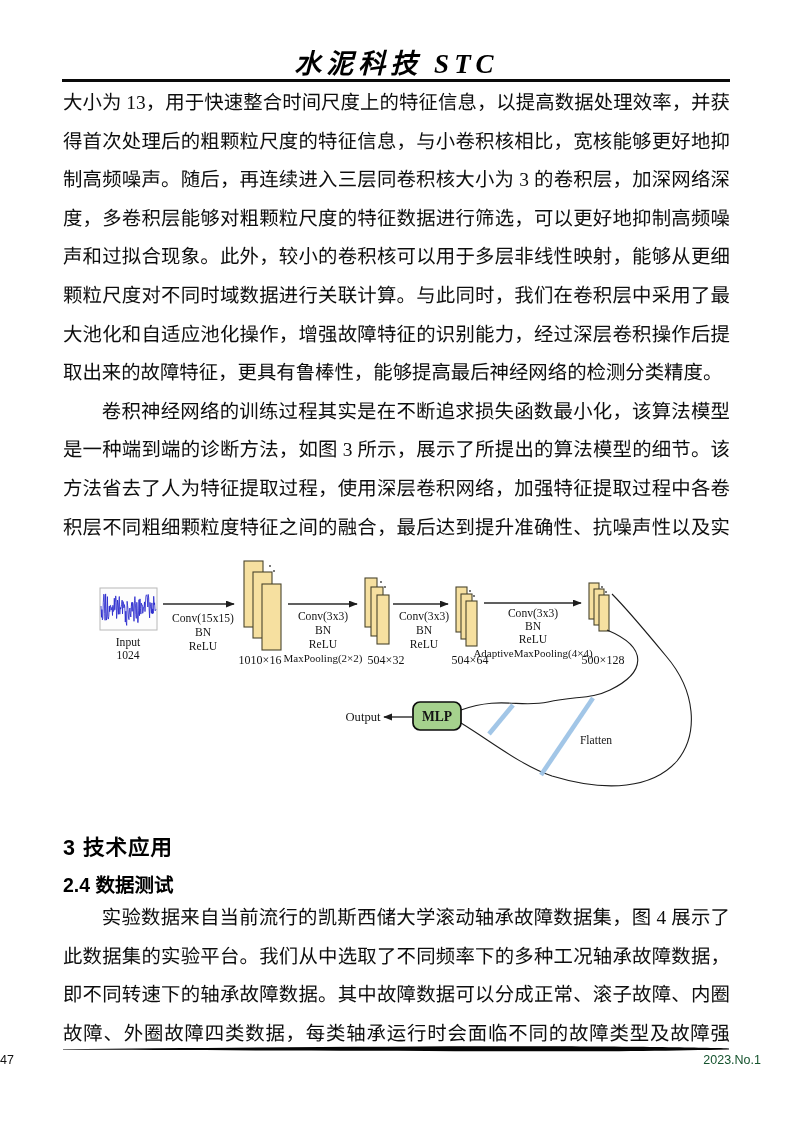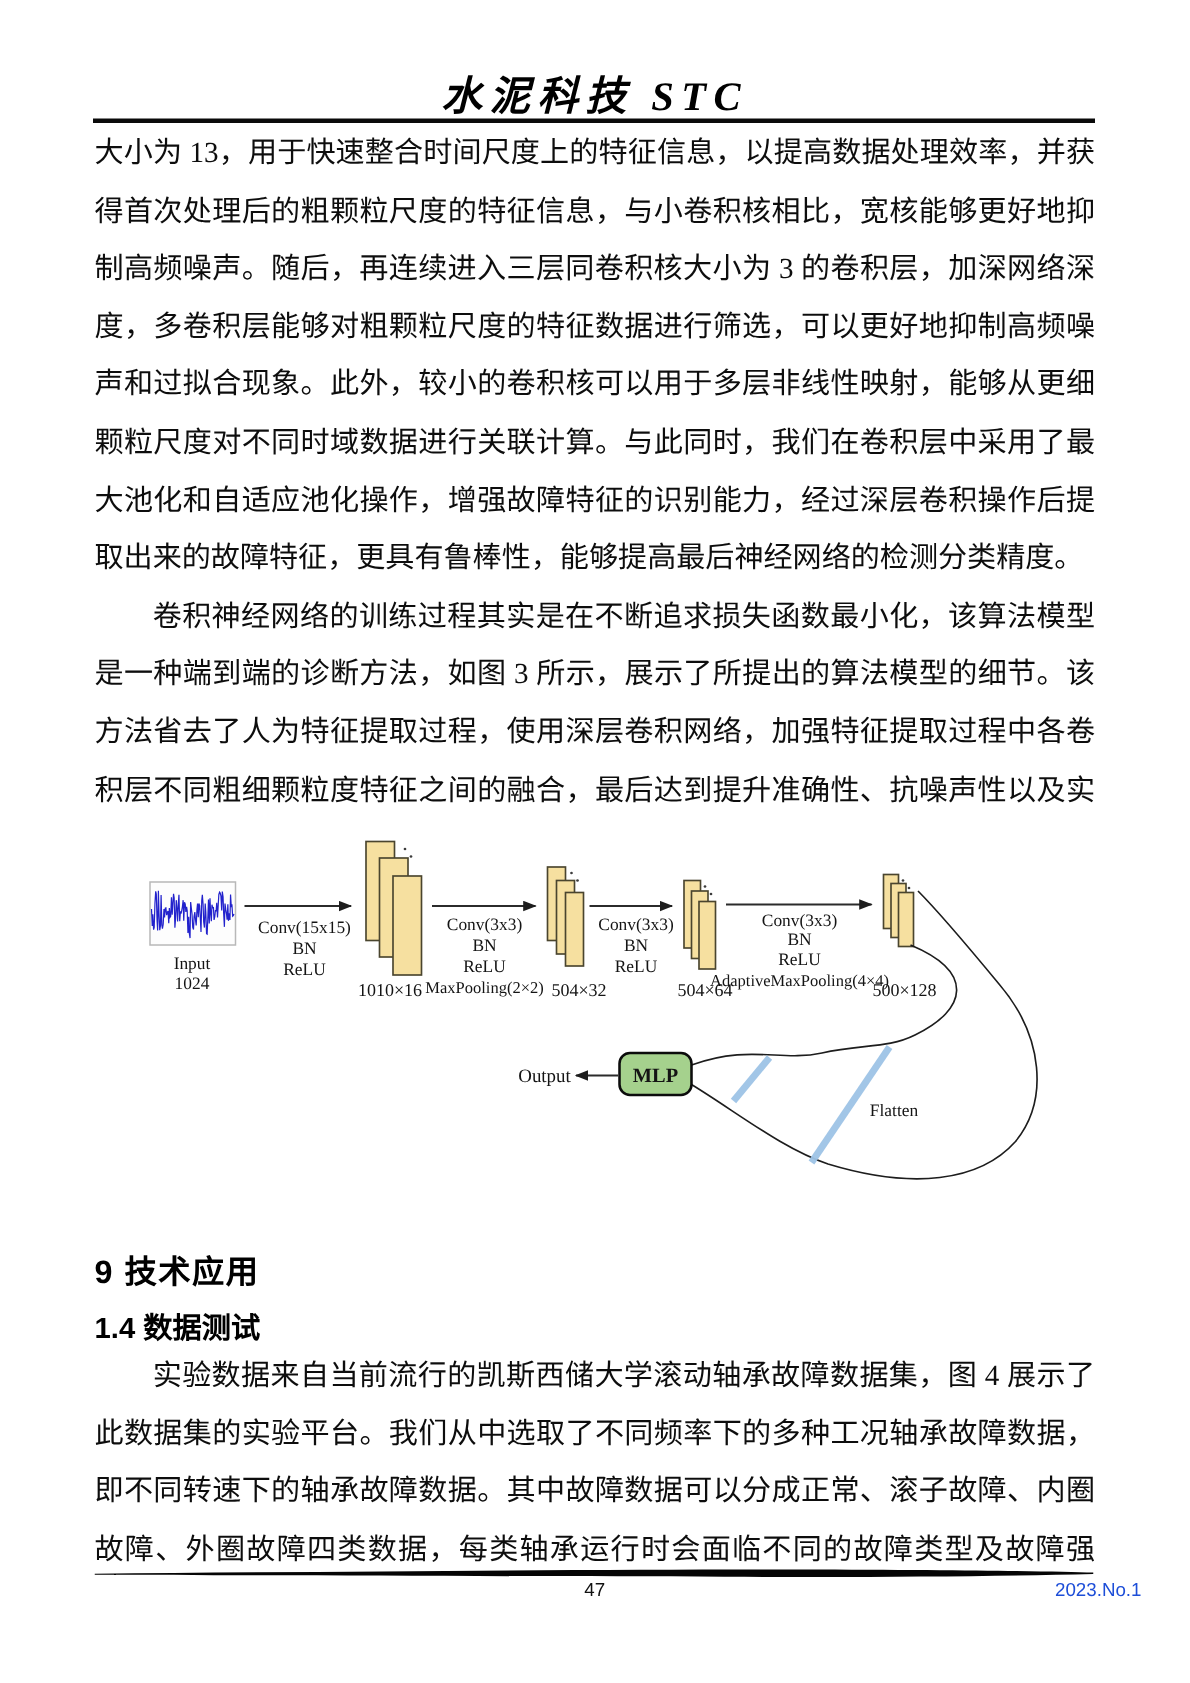--- a/index.html
+++ b/index.html
@@ -31,24 +31,24 @@
   .mlp-rect{stroke:#0c0c0c;stroke-width:1.7;}
   .sigbox{fill:#fdfdfd;stroke:#b8b8b8;stroke-width:1;}
   .sig{fill:none;stroke-width:0.8;}
   .dot{fill:#3c3c3c;}
   .fig-caption{position:absolute;left:0;top:801px;width:793px;text-align:center;
     font-size:15px;color:#101010;letter-spacing:1px;}
   .sec-h{position:absolute;left:63px;font-family:"Liberation Sans",sans-serif;font-weight:bold;color:#000;margin:0;}
   .h-main{top:830px;font-size:21.5px;letter-spacing:1px;}
   .h-sub{top:869px;font-size:19.5px;}
   .footer-rule-svg{position:absolute;left:63px;top:1046px;width:666px;height:7px;}
-  .page-num{position:absolute;left:0;top:1053px;width:793px;text-align:center;
+  .page-num{position:absolute;left:0;top:1053px;width:793px;
     font-family:"Liberation Sans",sans-serif;font-size:12.5px;color:#111;}
   .issue{position:absolute;right:64px;top:1053px;font-family:"Liberation Sans",sans-serif;
-    font-size:12.5px;color:#1d4ed8;}
+    font-size:12.5px;color:#14532d;}
 </style>
 </head>
 <body>
 
 <div class="page">
 
   <div class="journal-title">水泥科技 STC</div>
   <div class="header-rule"></div>
 
   <div class="textblock tb1">
@@ -140,22 +140,22 @@
     <line class="flatline" x1="541" y1="775" x2="593" y2="698" stroke="#9DC3E6"></line>
     <text class="flatlab" x="596" y="744">Flatten</text>
 
     <rect class="mlp-rect" x="413" y="702" width="48" height="28" rx="7" fill="#A5D18D"></rect>
     <text class="mlplab" x="437" y="721">MLP</text>
     <line class="arrow" x1="412" y1="717" x2="384" y2="717" marker-end="url(#arr)"></line>
     <text class="outlab" x="363" y="721">Output</text>
   </svg>
 
 
-  <h2 class="sec-h h-main">9 技术应用</h2>
-  <h3 class="sec-h h-sub">1.4 数据测试</h3>
+  <h2 class="sec-h h-main">3 技术应用</h2>
+  <h3 class="sec-h h-sub">2.4 数据测试</h3>
 
   <div class="textblock tb3">
     <p class="body indent">实验数据来自当前流行的凯斯西储大学滚动轴承故障数据集，图 4 展示了此数据集的实验平台。我们从中选取了不同频率下的多种工况轴承故障数据，即不同转速下的轴承故障数据。其中故障数据可以分成正常、滚子故障、内圈故障、外圈故障四类数据，每类轴承运行时会面临不同的故障类型及故障强度。这些数</p>
   </div>
 
   <svg class="footer-rule-svg" viewBox="0 0 666 7" preserveAspectRatio="none">
     <path fill="#050505" d="M0,3.2 C150,1.8 330,0.2 470,0.3 C580,0.5 640,1.6 666,2.4 L666,3.4 C600,4.9 520,5.7 420,5.2 C280,4.8 120,4.2 0,3.8 Z"></path>
   </svg>
   <div class="page-num">47</div>
   <div class="issue">2023.No.1</div>

